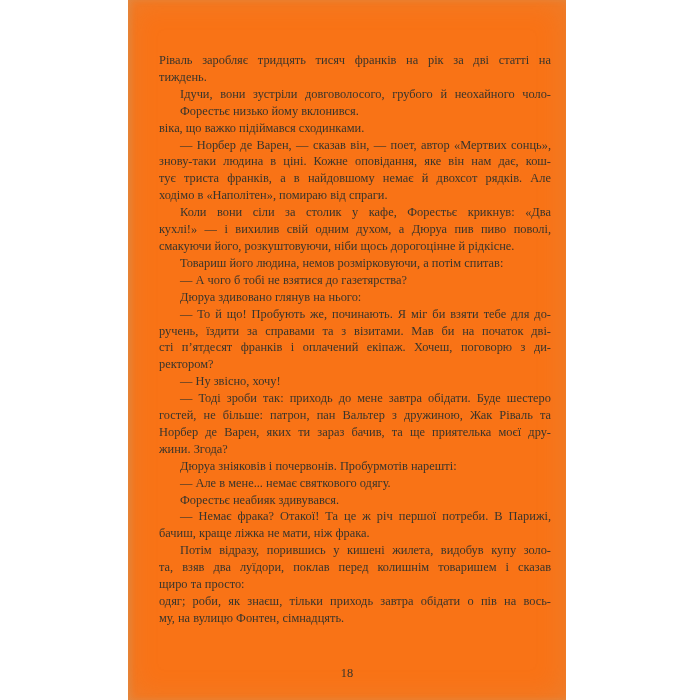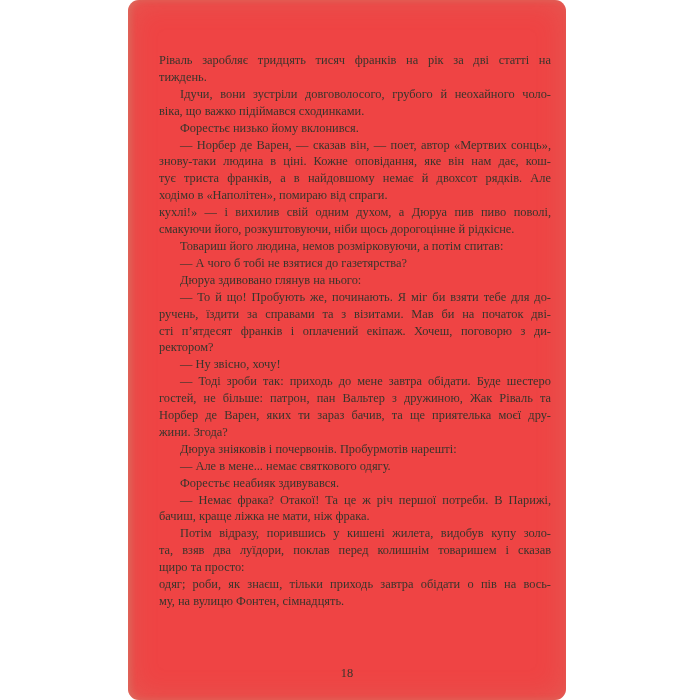--- a/index.html
+++ b/index.html
@@ -54,31 +54,32 @@
     font-family: "Liberation Serif", "DejaVu Serif", serif;
     font-size: 12.4px;
     line-height: 16.9px;
     color: #39352c;
   }
 </style>
 </head>
 <body style="background: rgb(255, 255, 255);">
 
 <div class="canvas">
-  <div class="paper" style="background: #ef4444; color: rgb(57, 53, 44); border-radius: 11px;">
+  <div class="paper" style="background: #f97316; color: rgb(57, 53, 44);">
     <div class="text-block">
         <div class="line">Ріваль заробляє тридцять тисяч франків на рік за дві статті на</div>
         <div class="line para-end">тиждень.</div>
         <div class="line indent">Ідучи, вони зустріли довговолосого, грубого й неохайного чоло-</div>
+        <div class="line indent para-end">Форестьє низько йому вклонився.</div>
         <div class="line para-end">віка, що важко підіймався сходинками.</div>
-        <div class="line indent para-end">Форестьє низько йому вклонився.</div>
         <div class="line indent">— Норбер де Варен, — сказав він, — поет, автор «Мертвих сонць»,</div>
         <div class="line">знову-таки людина в ціні. Кожне оповідання, яке він нам дає, кош-</div>
         <div class="line">тує триста франків, а в найдовшому немає й двохсот рядків. Але</div>
         <div class="line para-end">ходімо в «Наполітен», помираю від спраги.</div>
+        <div class="line indent">Коли вони сіли за столик у кафе, Форестьє крикнув: «Два</div>
         <div class="line">кухлі!» — і вихилив свій одним духом, а Дюруа пив пиво поволі,</div>
         <div class="line para-end">смакуючи його, розкуштовуючи, ніби щось дорогоцінне й рідкісне.</div>
         <div class="line indent para-end">Товариш його людина, немов розмірковуючи, а потім спитав:</div>
         <div class="line indent para-end">— А чого б тобі не взятися до газетярства?</div>
         <div class="line indent para-end">Дюруа здивовано глянув на нього:</div>
         <div class="line indent">— То й що! Пробують же, починають. Я міг би взяти тебе для до-</div>
         <div class="line">ручень, їздити за справами та з візитами. Мав би на початок дві-</div>
         <div class="line">сті п’ятдесят франків і оплачений екіпаж. Хочеш, поговорю з ди-</div>
         <div class="line para-end">ректором?</div>
         <div class="line indent para-end">— Ну звісно, хочу!</div>

